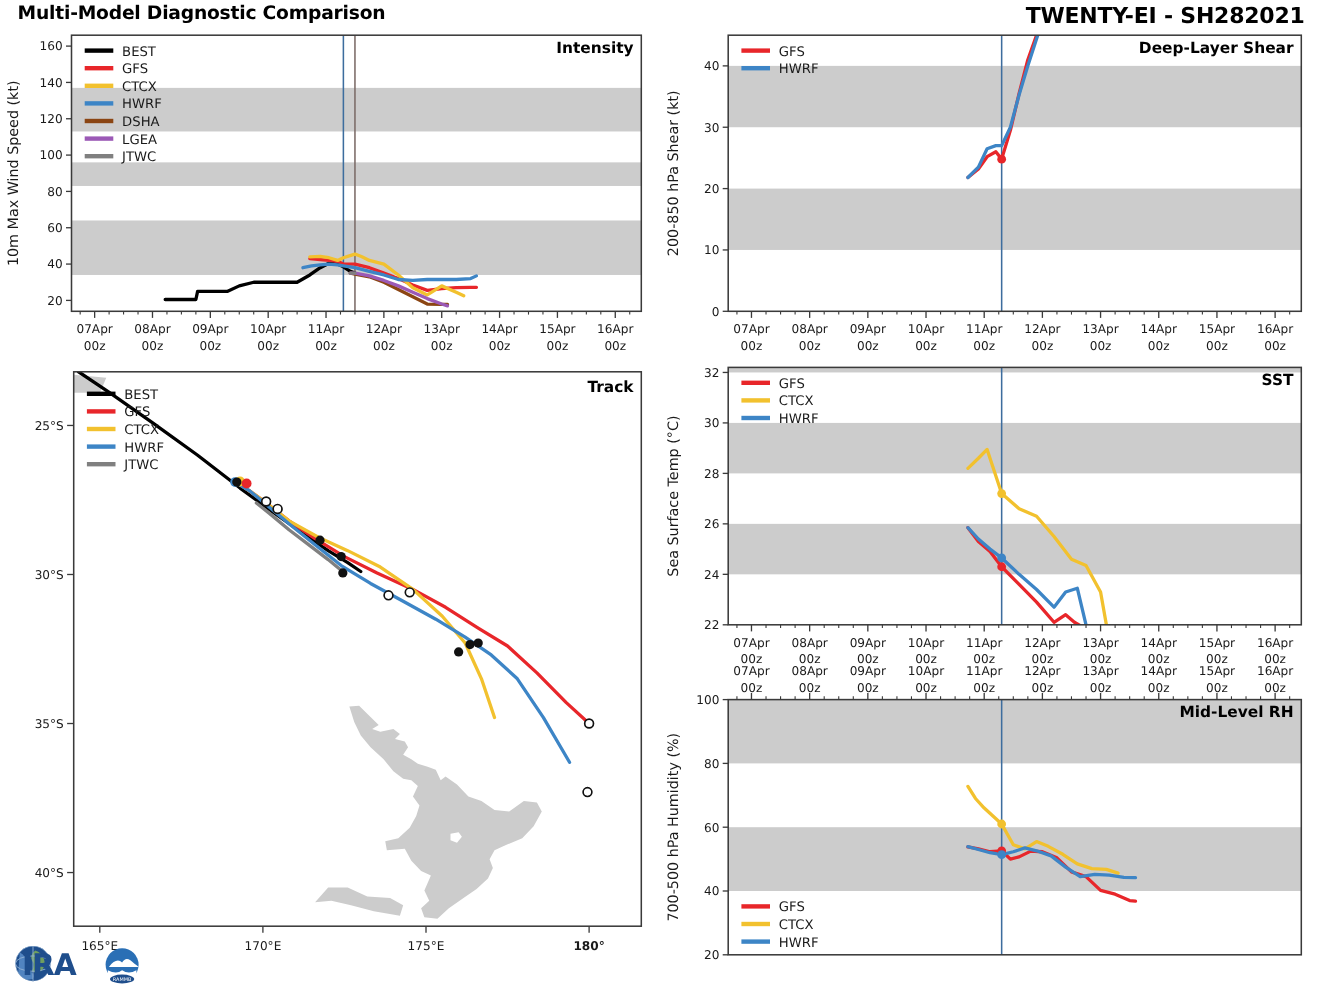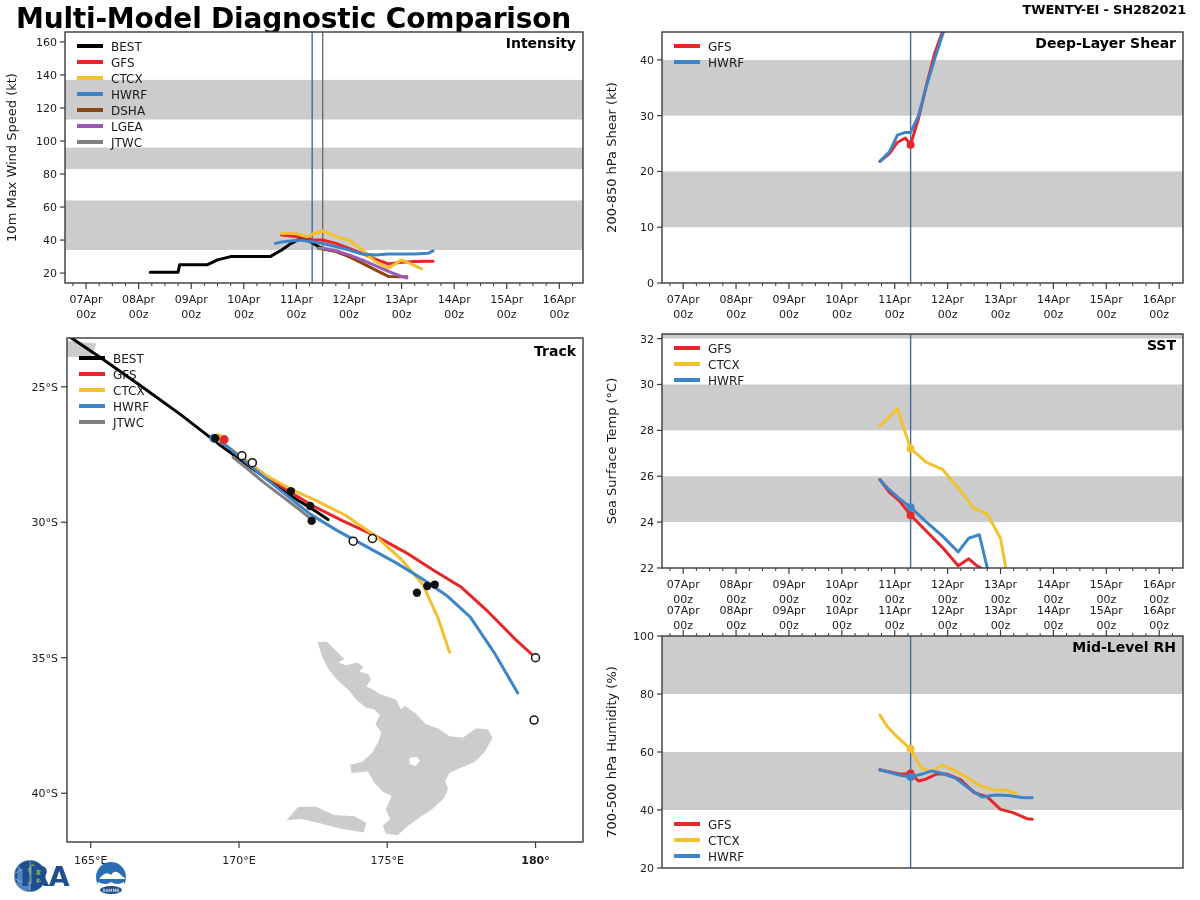--- a/index.html
+++ b/index.html
@@ -5,26 +5,26 @@
   * { box-sizing: border-box; }
   html, body { margin:0; padding:0; background:#ffffff; }
   body {
     width:1200px; height:900px; position:relative; overflow:hidden;
     font-family:"DejaVu Sans", sans-serif;
     color:#000;
   }
   .panel { position:absolute; }
   .title-main {
     position:absolute; left:16px; top:2px;
-    font-size:28px; font-weight:bold; letter-spacing:-0.2px;
+    font-size:17px; font-weight:bold; letter-spacing:-0.2px;
     font-family:"DejaVu Sans", sans-serif;
   }
   .title-storm {
     position:absolute; right:14px; top:2px;
-    font-size:13px; font-weight:bold; letter-spacing:-0.2px;
+    font-size:20px; font-weight:bold; letter-spacing:-0.2px;
     text-align:left;
     font-family:"DejaVu Sans", sans-serif;
   }
   svg { display:block; overflow:visible; }
   .tickfont { font-size:11px; fill:#1a1a1a; font-family:"DejaVu Sans", sans-serif; }
   .axlabel { font-size:13px; fill:#1a1a1a; font-family:"DejaVu Sans", sans-serif; }
   .panel-tag { font-size:14px; font-weight:bold; fill:#000; font-family:"DejaVu Sans", sans-serif; }
   .legtext { font-size:12px; fill:#1a1a1a; font-family:"DejaVu Sans", sans-serif; }
   .frame { fill:none; stroke:#3a3a3a; stroke-width:1.4; }
   .band { fill:#cccccc; }

